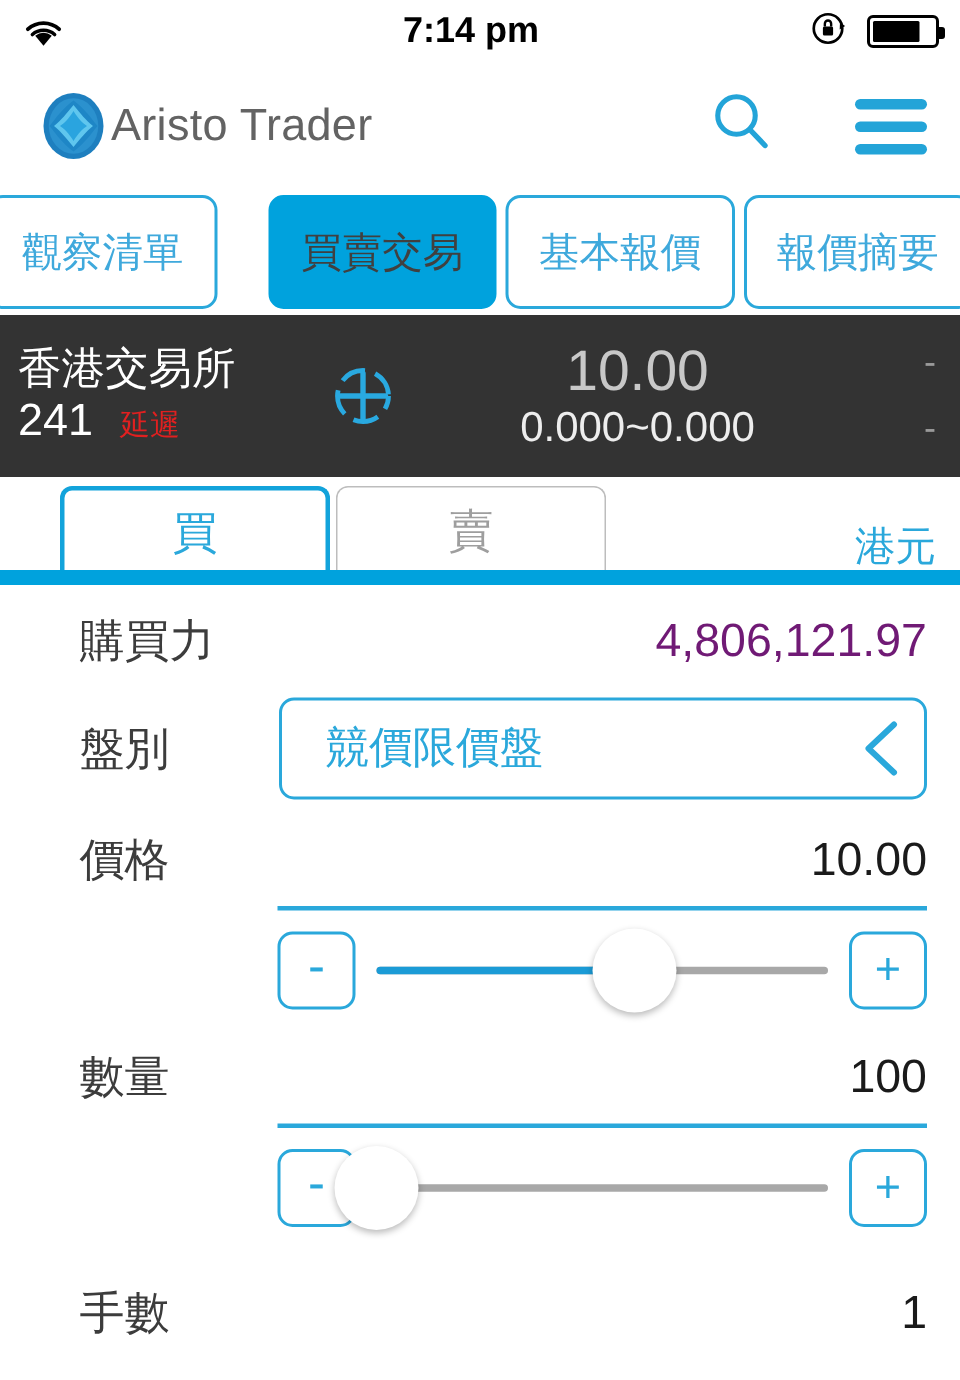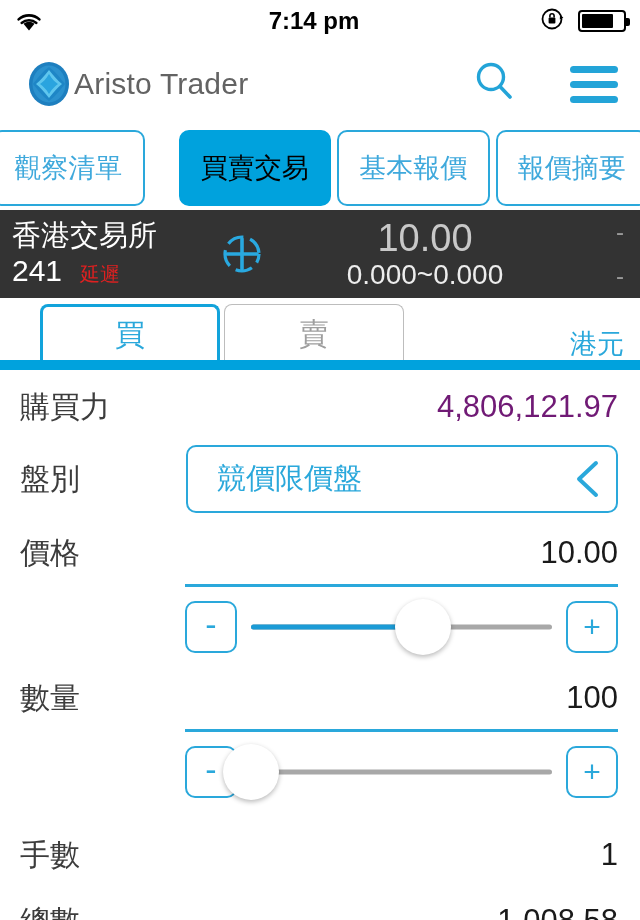--- a/index.html
+++ b/index.html
@@ -144,30 +144,30 @@
     font-size: 27px;
     color: #3FA9DC;
     box-sizing: border-box;
     background: #fff;
     cursor: pointer;
     white-space: nowrap;
   }
   .tab.active {
     background: #00A2DD;
     border-color: #00A2DD;
-    color: #000000;
+    color: #404040;
     margin-left: 28px;
   }
   .tab:first-child { margin-left: -10px; }
   .tab:last-child { margin-right: -10px; }
 
   
   .quotebar {
     position: relative;
-    height: 88px;
+    height: 108px;
     background: #333333;
     display: flex;
     align-items: center;
     box-sizing: border-box;
     padding: 0 16px 0 12px;
   }
   .q-left {
     width: 190px;
     display: flex;
     flex-direction: column;
@@ -288,20 +288,21 @@
 
   
   .form {
     padding: 0;
   }
   .row {
     display: flex;
     align-items: center;
     padding: 0 22px 0 20px;
     box-sizing: border-box;
+    margin-left: 33px;
   }
   .row-label {
     font-size: 30px;
     color: #3C3C3C;
     flex: 0 0 auto;
   }
   .row-value {
     margin-left: auto;
     font-size: 31px;
     color: #1A1A1A;

